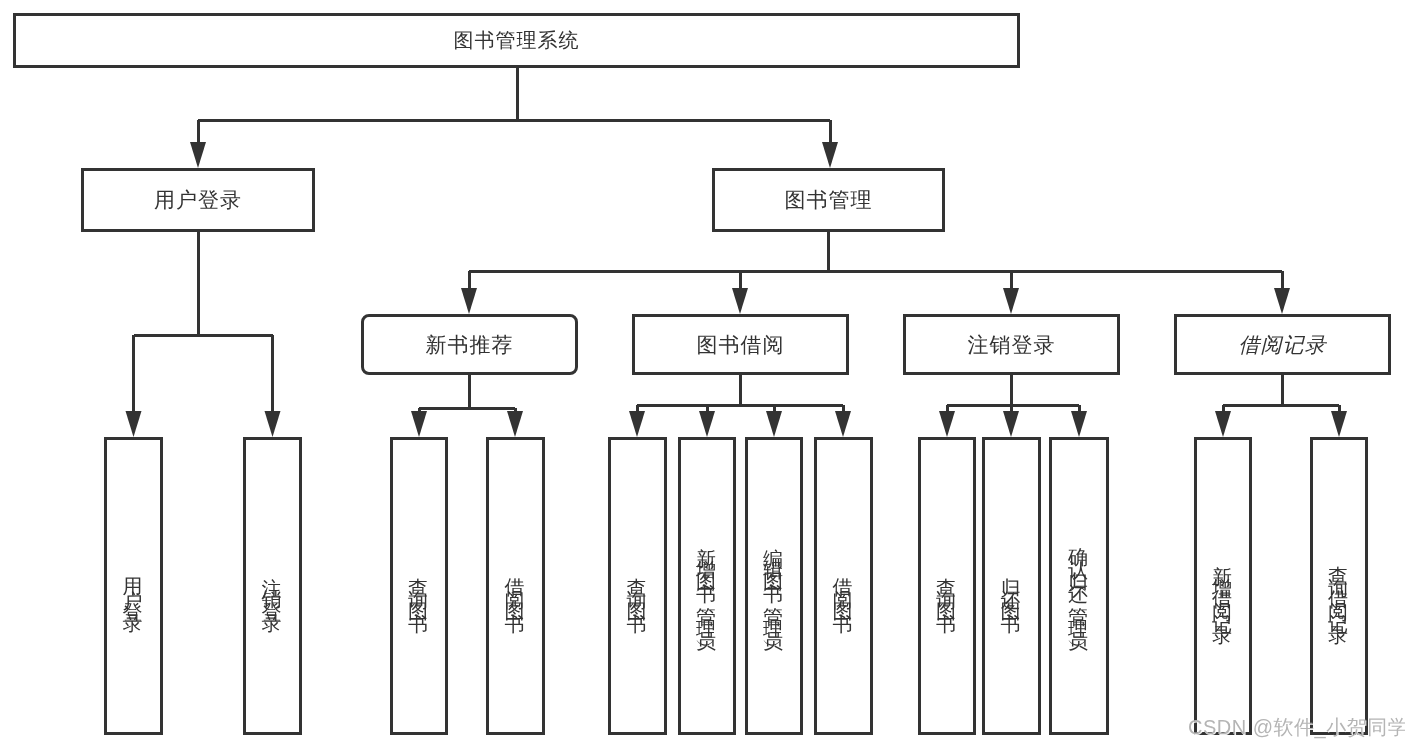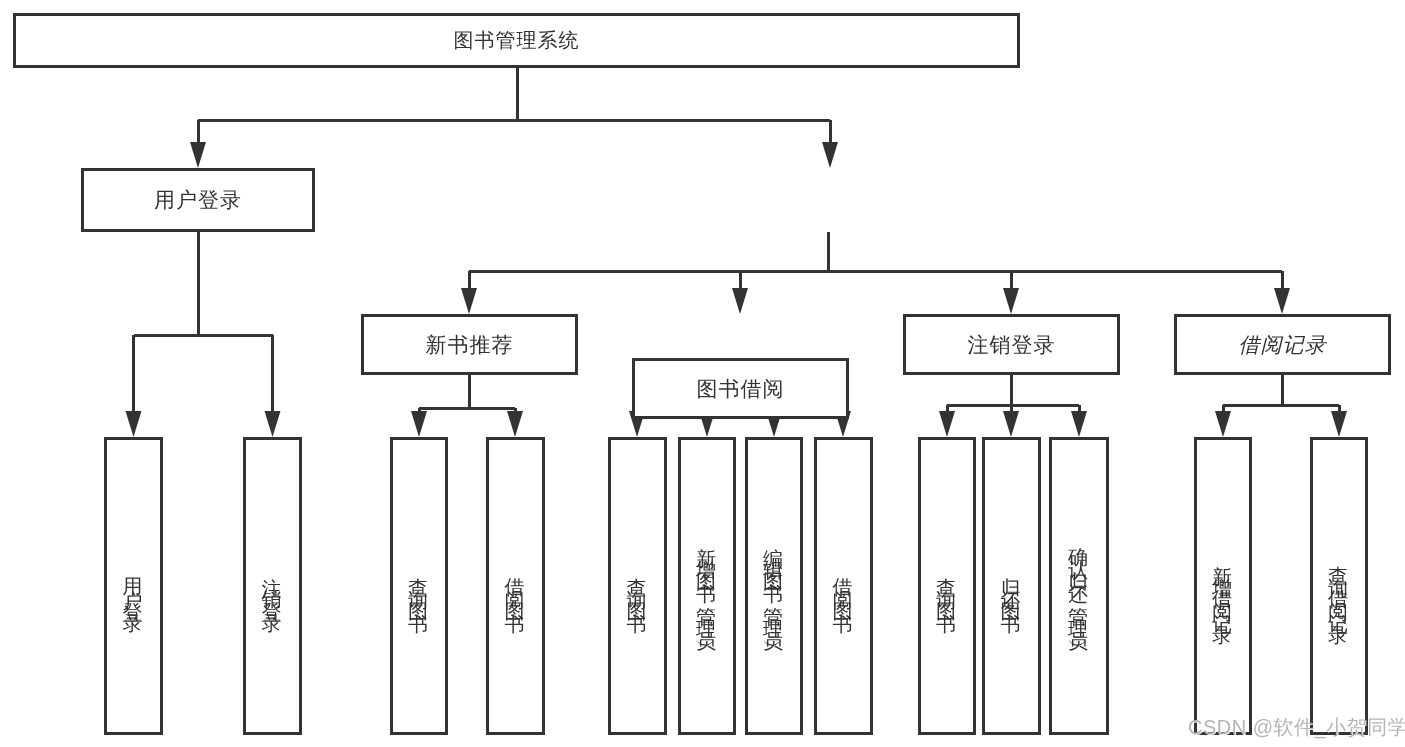--- a/index.html
+++ b/index.html
@@ -35,22 +35,22 @@
     justify-content: center;
     color: var(--text);
     font-size: 21px;
     letter-spacing: 1px;
     white-space: nowrap;
   }
   .root-box   { left: 13px;  top: 13px;  width: 1007px; height: 55px; font-size: 20px; }
   .l2-a       { left: 81px;  top: 168px; width: 234px;  height: 64px; }
   .l2-b       { left: 712px; top: 168px; width: 233px;  height: 64px; }
   .l3         { top: 314px;  height: 61px; width: 217px; }
-  .l3-1 { left: 361px; }
-  .l3-2 { left: 632px; margin-top: 44px; }
+  .l3-1 { left: 361px; border-radius: 8px; }
+  .l3-2 { left: 632px; }
   .l3-3 { left: 903px; }
   .l3-4 { left: 1174px; font-style: italic; }
   .vbox {
     top: 437px;
     height: 298px;
     writing-mode: vertical-rl;
     text-orientation: mixed;
     font-size: 20px;
     letter-spacing: 12px;
     white-space: nowrap;
@@ -113,20 +113,21 @@
       <polygon points="1003,411 1019,411 1011,437"></polygon>
       <polygon points="1071,411 1087,411 1079,437"></polygon>
       <polygon points="1215,411 1231,411 1223,437"></polygon>
       <polygon points="1331,411 1347,411 1339,437"></polygon>
     </g>
   </svg>
 
   <div class="box root-box">图书管理系统</div>
 
   <div class="box l2-a">用户登录</div>
+  <div class="box l2-b">图书管理</div>
 
   <div class="box l3 l3-1">新书推荐</div>
   <div class="box l3 l3-2">图书借阅</div>
   <div class="box l3 l3-3">注销登录</div>
   <div class="box l3 l3-4">借阅记录</div>
 
   <div class="box vbox lf-1">用户登录</div>
   <div class="box vbox lf-2">注销登录</div>
 
   <div class="box vbox lf-3">查询图书</div>

